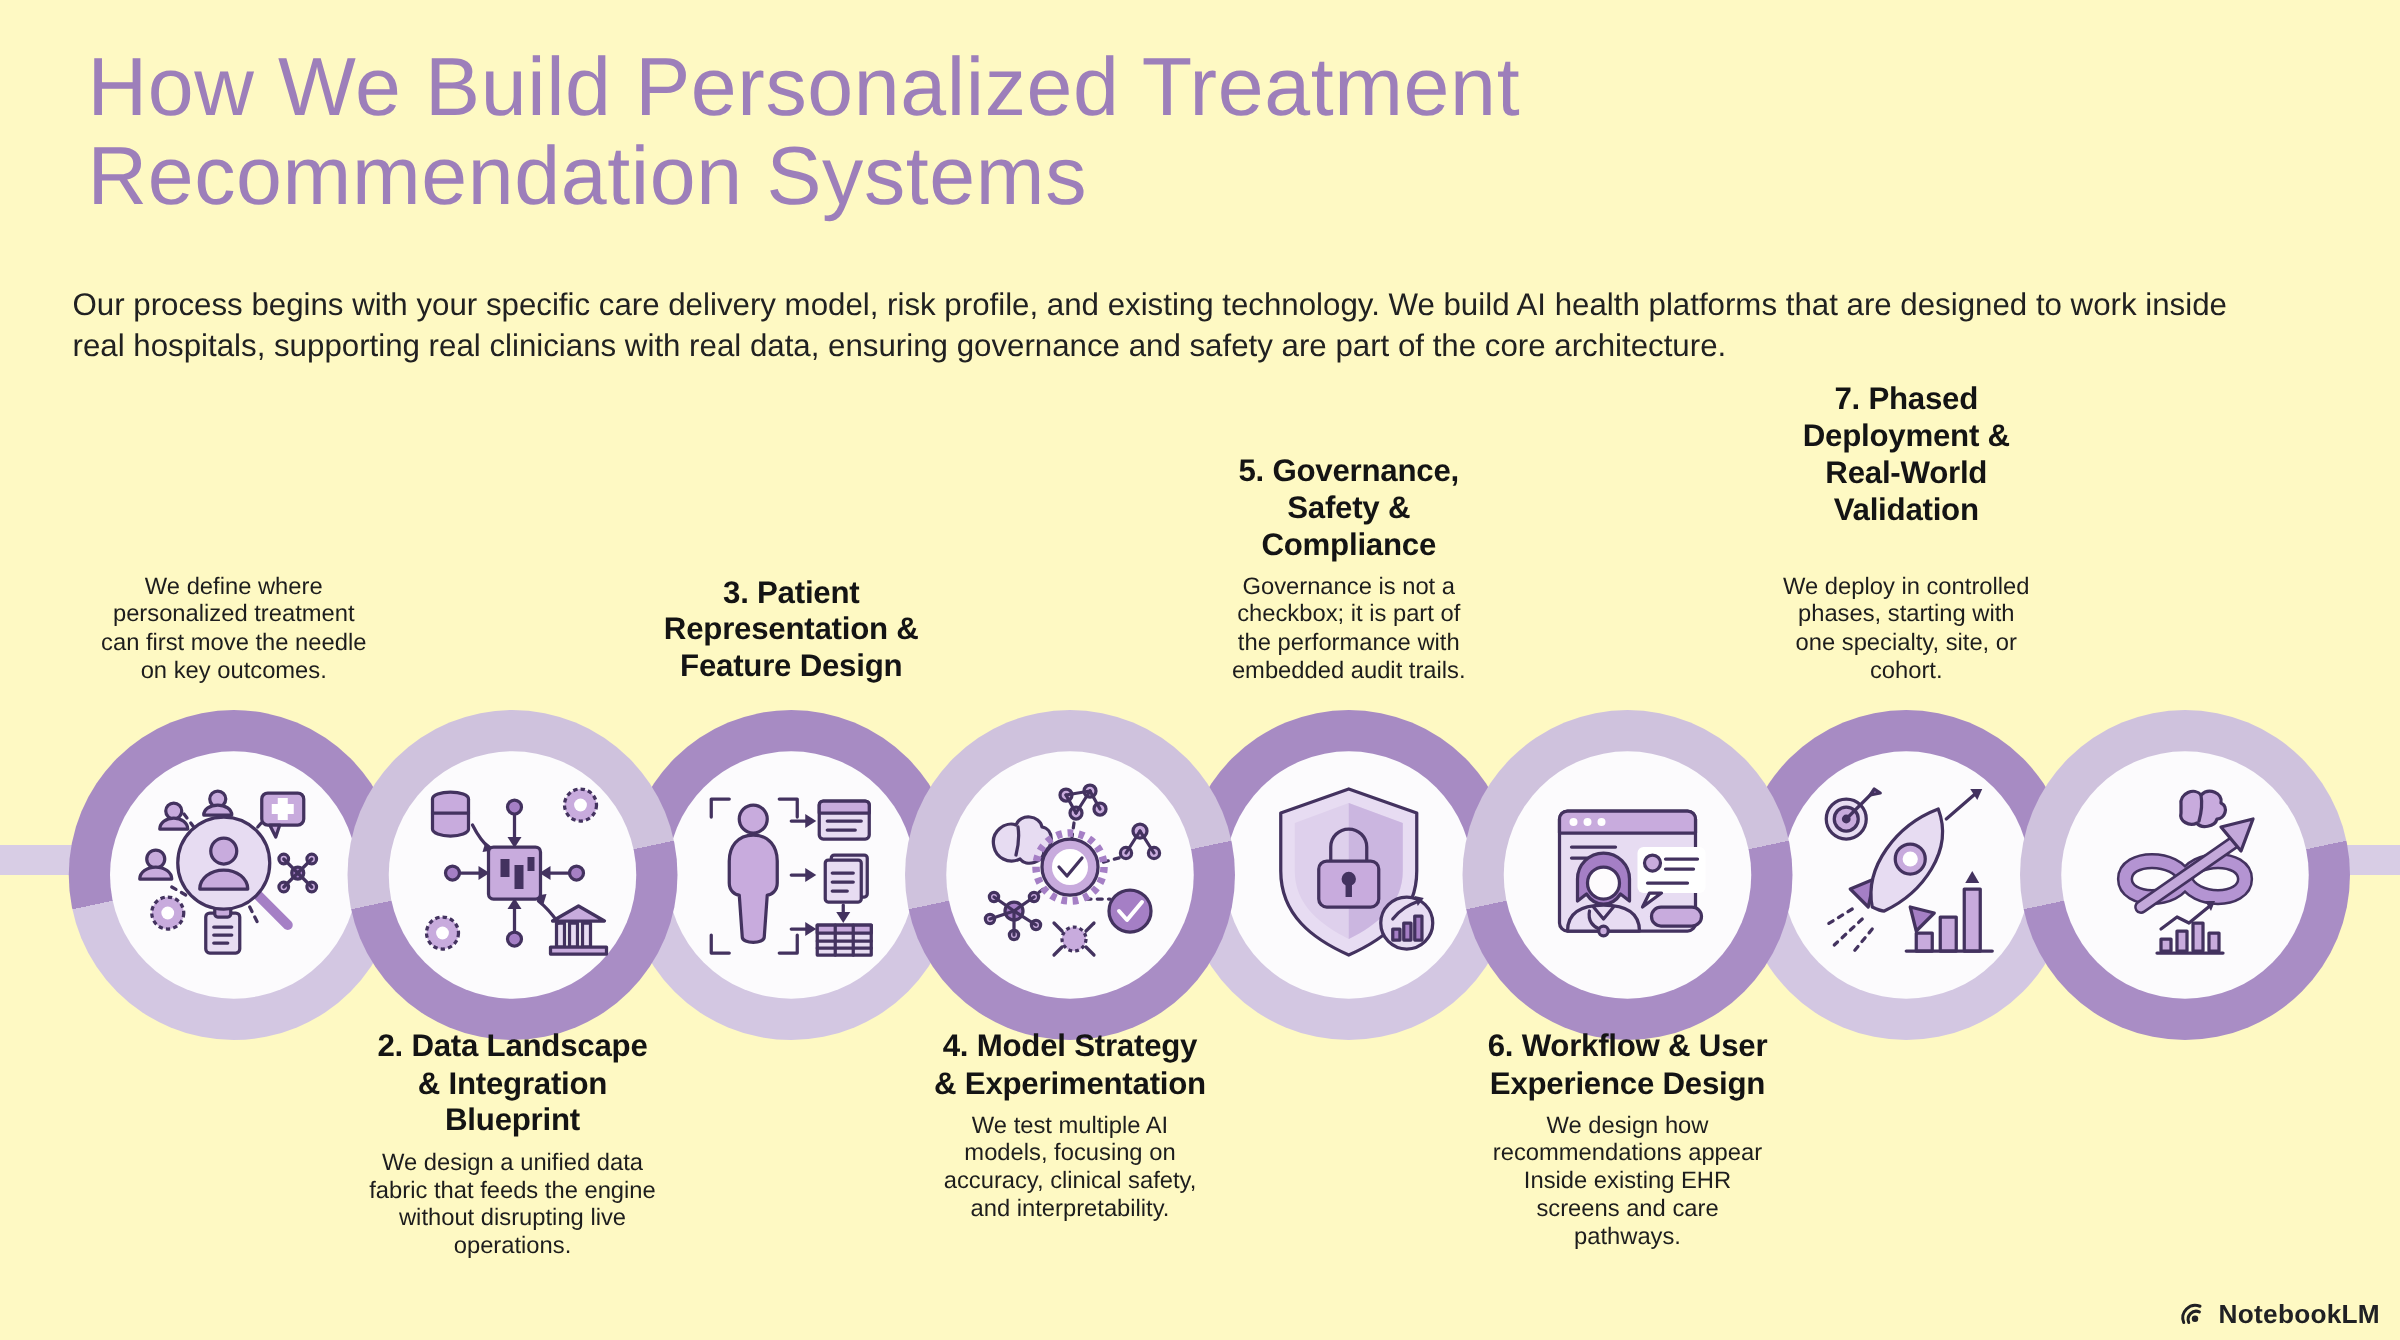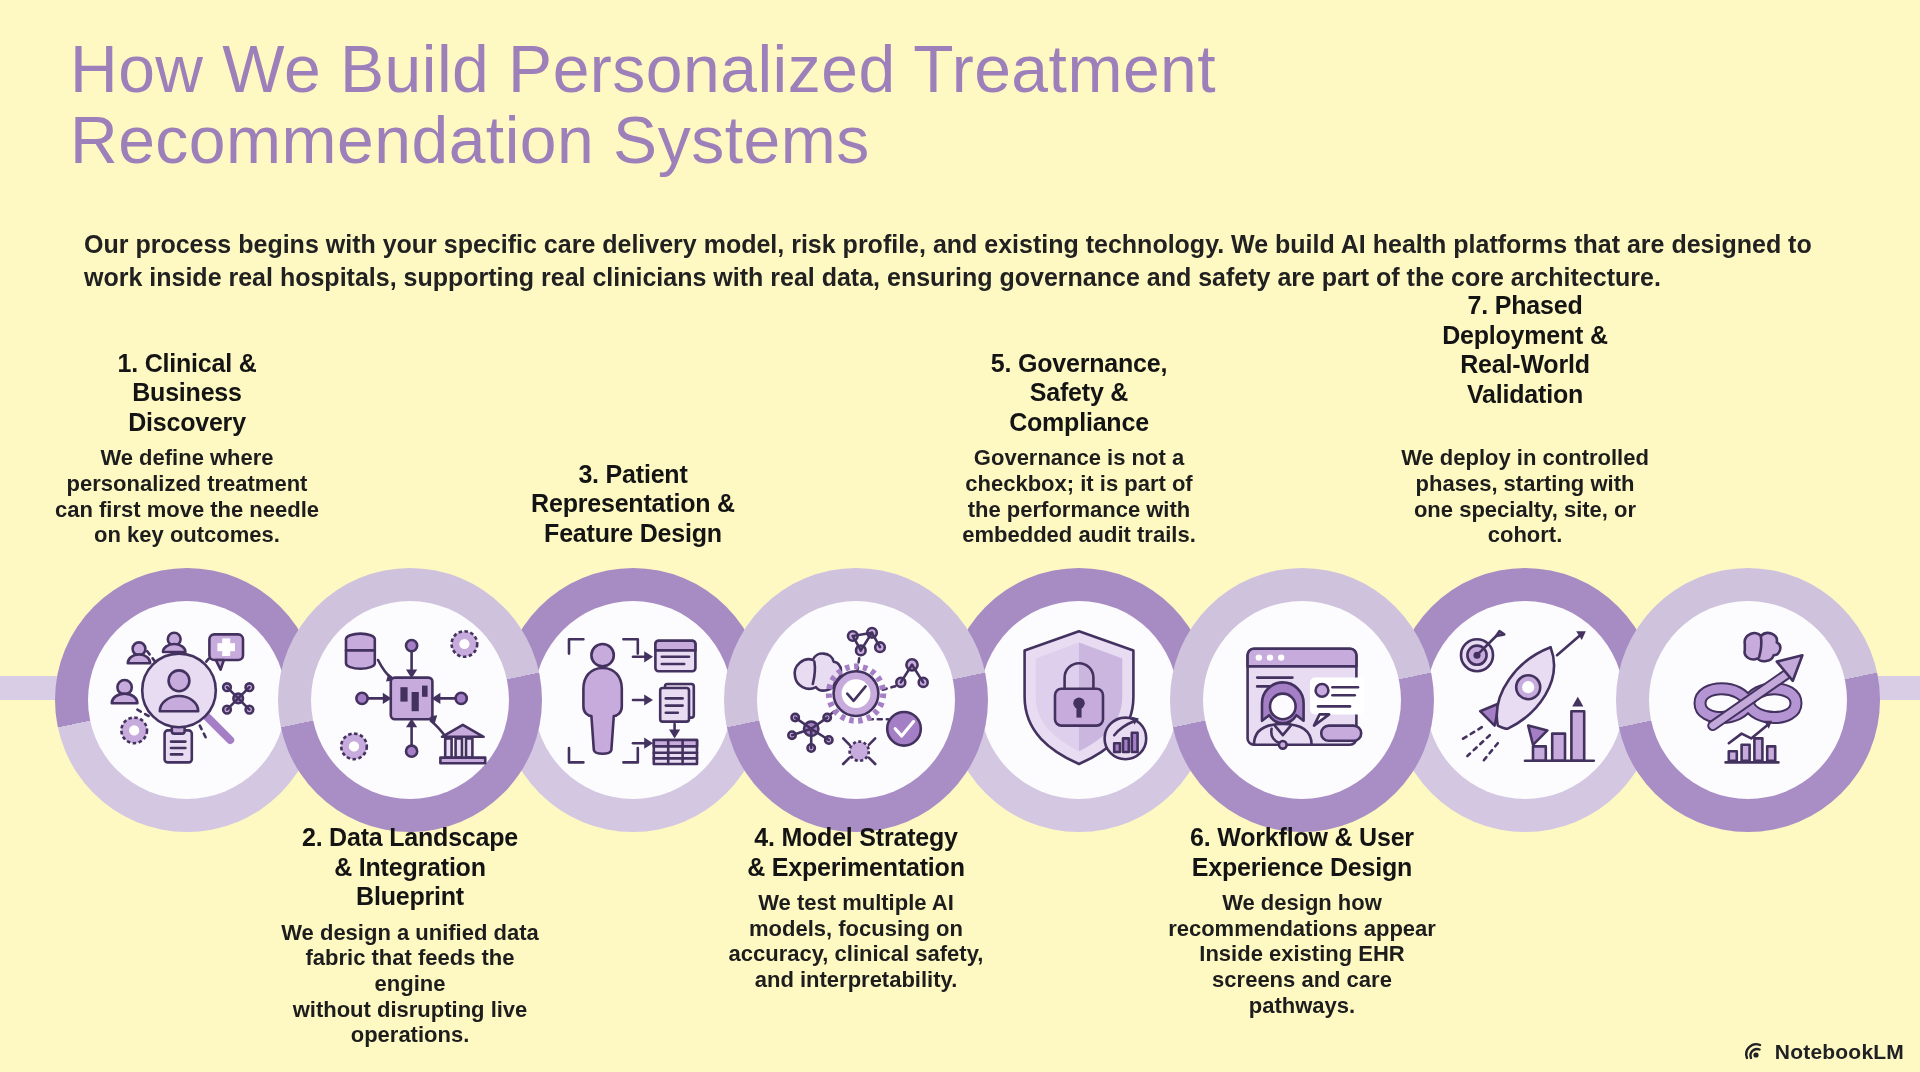--- a/index.html
+++ b/index.html
@@ -8,22 +8,22 @@
     background:#fef9c3;
     font-family:"Liberation Sans", sans-serif;
     color:#1c1c1c;
   }
   .page-title{
     position:absolute;left:70px;top:34px;width:1240px;
     font-size:66px;line-height:1.07;font-weight:300;letter-spacing:0.5px;
     color:#9d7fba;white-space:pre-line;
   }
   .intro{
-    position:absolute;left:84px;top:228px;width:1730px;
-    font-size:25px;line-height:1.32;font-weight:700;color:#212121;
+    position:absolute;left:58px;top:228px;width:1730px;
+    font-size:25px;line-height:1.32;font-weight:400;color:#212121;
   }
   
   .ring{
     position:absolute;width:264px;height:264px;border-radius:50%;
     top:568px;
   }
   .ring.odd{background:linear-gradient(168deg,#a78bc3 0%,#a78bc3 50%,#d3c7e2 50%,#d3c7e2 100%);z-index:2;}
   .ring.even{background:linear-gradient(168deg,#cfc2dd 0%,#cfc2dd 50%,#a98dc5 50%,#a98dc5 100%);z-index:3;}
   .ring-inner{
     position:absolute;left:33px;top:33px;width:198px;height:198px;border-radius:50%;
@@ -37,21 +37,21 @@
     position:absolute;width:280px;display:flex;flex-direction:column;align-items:center;
     text-align:center;z-index:4;
   }
   .step-block.top{bottom:524px;justify-content:flex-end;}
   .step-block.bottom{top:823px;}
   .step-title{
     font-size:25px;line-height:1.18;font-weight:700;color:#141414;
     white-space:pre-line;letter-spacing:-0.2px;
   }
   .step-desc{
-    margin-top:8px;font-size:22px;line-height:1.17;font-weight:700;color:#1d1d1d;
+    margin-top:8px;font-size:19px;line-height:1.17;font-weight:400;color:#1d1d1d;
     white-space:pre-line;
   }
   
   svg.ic{display:block;}
   .ic *{vector-effect:non-scaling-stroke;}
   .st{stroke:#43325f;stroke-width:2.6;fill:none;stroke-linecap:round;stroke-linejoin:round;}
   .f1{fill:#e7dcf2;stroke:#43325f;stroke-width:2.6;stroke-linejoin:round;}
   .f2{fill:#c8abdd;stroke:#43325f;stroke-width:2.6;stroke-linejoin:round;}
   .f3{fill:#a57fc5;stroke:#43325f;stroke-width:2.6;stroke-linejoin:round;}
   .fw{fill:#ffffff;stroke:none;}
@@ -67,23 +67,20 @@
 </head>
 <body>
 
 <div class="canvas">
 
   <div class="page-title">How We Build Personalized Treatment
 Recommendation Systems</div>
   <div class="intro">Our process begins with your specific care delivery model, risk profile, and existing technology. We build AI health platforms that are designed to work inside real hospitals, supporting real clinicians with real data, ensuring governance and safety are part of the core architecture.</div>
 
   <div class="step-block top" style="left:47px;">
-    <div class="step-title">1. Clinical &amp;
-Business
-Discovery</div>
     <div class="step-desc">We define where
 personalized treatment
 can first move the needle
 on key outcomes.</div>
   </div>
   <div class="step-block top" style="left:493px;">
     <div class="step-title">3. Patient
 Representation &amp;
 Feature Design</div>
   </div>

